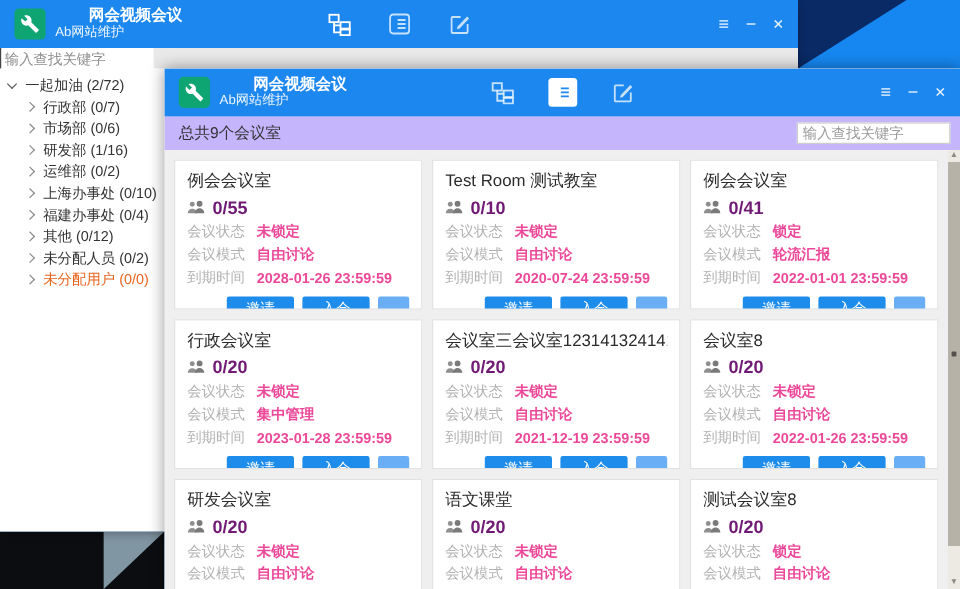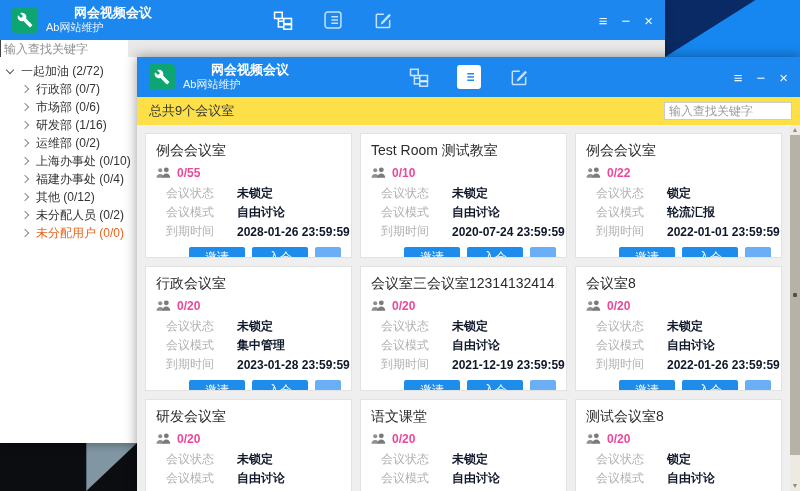--- a/index.html
+++ b/index.html
@@ -39,36 +39,36 @@
   .trow.child{padding-left:22px;}
   .trow.root{padding-left:7px;}
   .trow.alert .tlabel{color:#e8641f;}
   .chev{width:5px;height:5px;border-right:1.4px solid #8a8a8a;border-bottom:1.4px solid #8a8a8a;
     transform:rotate(-45deg);margin-right:8px;flex:0 0 5px;}
   .chev.open{transform:rotate(45deg);border-color:#555;margin-top:-3px;}
 
   
   .fwin{position:absolute;left:137px;top:57px;width:663px;height:434px;background:#efefef;
     box-shadow:0 0 12px rgba(0,0,0,.4);overflow:hidden;}
-  .beige{height:28px;background:#fde047;display:flex;align-items:center;justify-content:space-between;
+  .beige{height:28px;background:#c4b5fd;display:flex;align-items:center;justify-content:space-between;
     padding:0 8px 0 12px;box-sizing:border-box;}
   .summary{font-size:13px;color:#333;}
   .fsearch{width:128px;height:18px;border:1px solid #ccc;background:#fff;font-size:12px;color:#555;
     padding:0 4px;box-sizing:border-box;outline:none;font-family:inherit;}
   .fsearch::placeholder{color:#9a9a9a;}
   .content{position:relative;height:366px;overflow:hidden;}
   .grid{display:grid;grid-template-columns:repeat(3,207px);gap:8px;padding:8px;}
   .card{background:#fff;border:1px solid #e2e2e2;box-sizing:border-box;height:125px;padding:8px 10px 0;overflow:hidden;}
   .card-title{font-size:14px;color:#2b2b2b;white-space:nowrap;overflow:hidden;margin-bottom:4px;}
   .card-people{display:flex;align-items:center;gap:6px;height:18px;margin-bottom:2px;}
   .card-people svg{width:15px;height:12px;}
-  .pcount{font-size:12px;font-weight:bold;color:#ec4899;}
-  .crow{display:flex;align-items:center;height:19px;font-size:12px;white-space:nowrap;text-align:right;}
+  .pcount{font-size:15px;font-weight:bold;color:#701a75;}
+  .crow{display:flex;align-items:center;height:19px;font-size:12px;white-space:nowrap;}
   .lbl{color:#b2b2b2;width:58px;flex:0 0 58px;}
-  .val{color:#0f172a;font-weight:bold;margin-left:23px;}
+  .val{color:#ec4899;font-weight:bold;}
   .card-actions{display:flex;justify-content:flex-end;gap:7px;margin-top:6px;}
   .btn{border:none;background:#1e8ceb;color:#fff;font-size:12px;width:56px;height:21px;border-radius:2px;
     font-family:inherit;cursor:default;padding:0;}
   .btn.more{width:26px;background:#6aaef5;letter-spacing:1px;}
 
   
   .vscroll{position:absolute;right:0;top:0;width:10px;height:366px;background:#edeae4;}
   .sb-arrow{position:absolute;left:0;width:10px;height:10px;color:#8f8b84;font-size:7px;line-height:10px;text-align:center;}
   .sb-up{top:0;}
   .sb-down{bottom:0;}
@@ -283,21 +283,21 @@
 
       <div class="card">
         <div class="card-title">例会会议室</div>
         <div class="card-people">
             <svg viewBox="0 0 16 12" fill="#8f8f8f">
               <circle cx="4.5" cy="3" r="2.2"></circle>
               <path d="M.5 11c0-2.2 1.8-4 4-4s4 1.8 4 4z"></path>
               <circle cx="11" cy="2.6" r="2.6" fill="#7a7a7a"></circle>
               <path d="M6.8 11c0-2.4 1.9-4.4 4.2-4.4s4.2 2 4.2 4.4z" fill="#7a7a7a"></path>
             </svg>
-            <span class="pcount">0/22</span>
+            <span class="pcount">0/41</span>
           </div>
         <div class="crow">
             <span class="lbl">会议状态</span>
             <span class="val">锁定</span>
           </div>
         <div class="crow">
             <span class="lbl">会议模式</span>
             <span class="val">轮流汇报</span>
           </div>
         <div class="crow">

